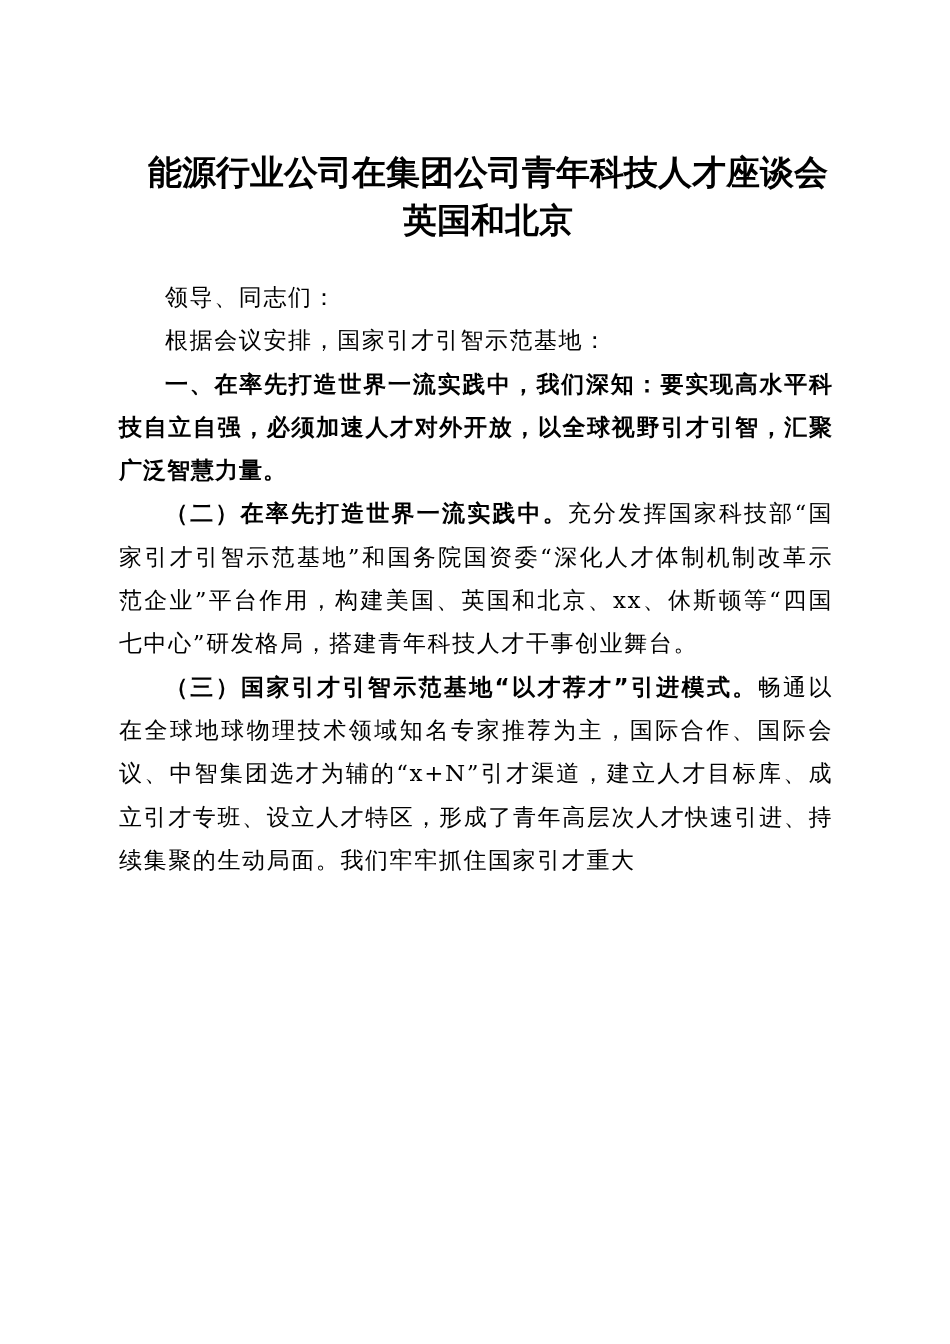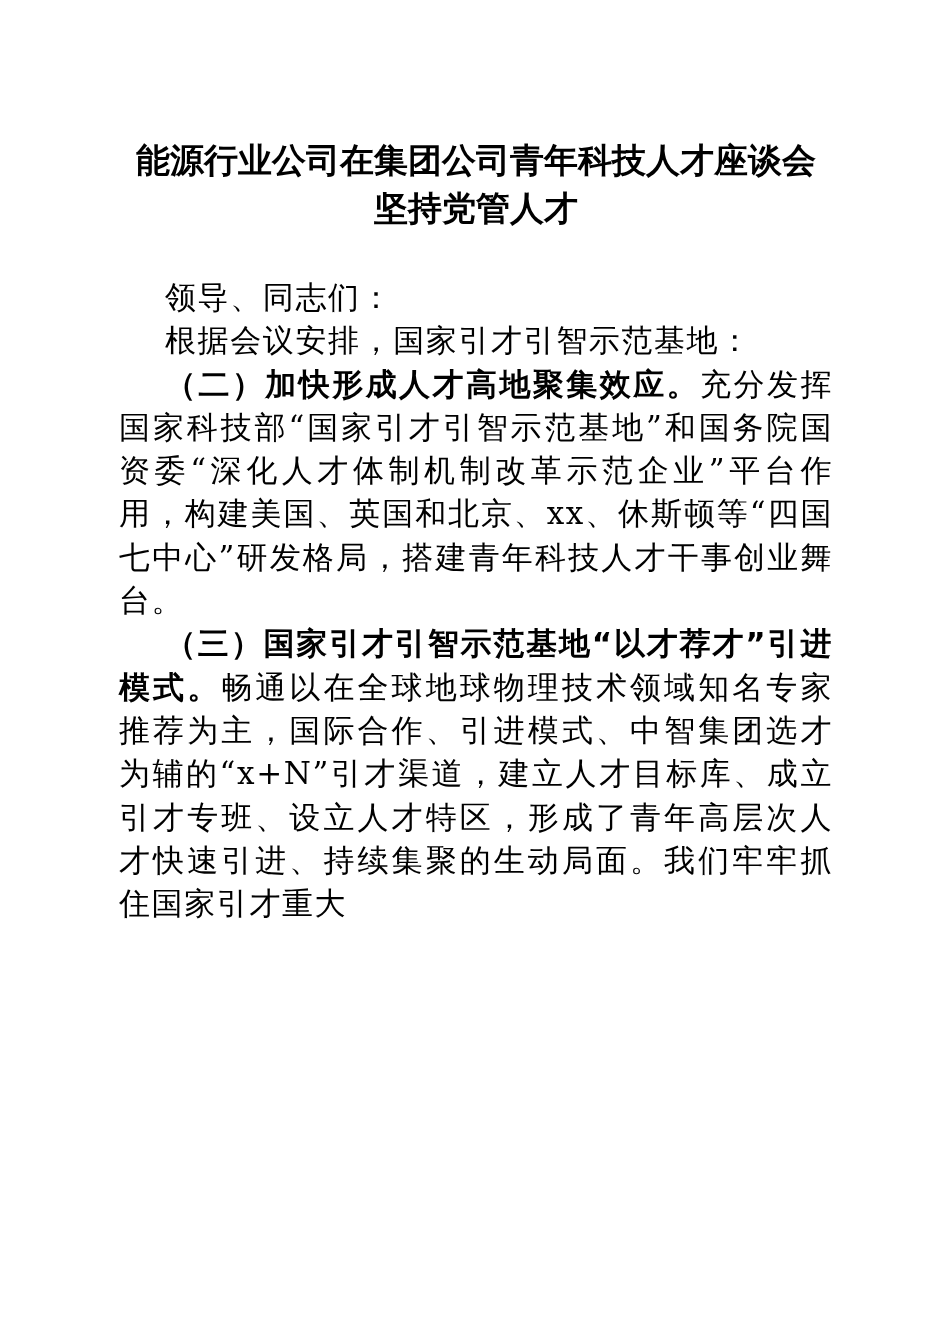--- a/index.html
+++ b/index.html
@@ -24,30 +24,30 @@
       position: absolute;
       left: 0;
       top: 136px;
       width: 714px;
       text-align: center;
       font-family: "DejaVu Serif", "Liberation Serif", serif;
       font-weight: bold;
       font-size: 34px;
       line-height: 48px;
       letter-spacing: 0px;
-      margin: 0;
+      margin: 12px;
     }
     .title span { display: block; }
     .body {
       position: absolute;
       left: 0;
       top: 276px;
       width: 714px;
       font-family: "DejaVu Serif", "Liberation Serif", serif;
-      font-size: 31px;
+      font-size: 23px;
       line-height: 43.3px;
     }
     .para {
       margin: 0;
       text-indent: 46px;
       text-align: justify;
       letter-spacing: 1.6px;
     }
     .heading1 {
       font-family: "DejaVu Sans", "Liberation Sans", sans-serif;
@@ -58,25 +58,26 @@
       font-family: "DejaVu Sans", "Liberation Sans", sans-serif;
       font-weight: bold;
     }
   </style>
 </head>
 <body>
 
 <div class="page">
   <h1 class="title">
     <span>能源行业公司在集团公司青年科技人才座谈会</span>
-    <span>坚持党管人才</span>
+    <span>英国和北京</span>
   </h1>
 
   <div class="body">
     <p class="para">领导、同志们：</p>
     <p class="para">根据会议安排，国家引才引智示范基地：</p>
+    <p class="para heading1">一、在率先打造世界一流实践中，我们深知：要实现高水平科技自立自强，必须加速人才对外开放，以全球视野引才引智，汇聚广泛智慧力量。</p>
 
 
-    <p class="para"><span class="sub-heading">（二）加快形成人才高地聚集效应。</span><span>充分发挥国家科技部“国家引才引智示范基地”和国务院国资委“深化人才体制机制改革示范企业”平台作用，构建美国、英国和北京、xx、休斯顿等“四国七中心”研发格局，搭建青年科技人才干事创业舞台。</span></p>
+    <p class="para"><span class="sub-heading">（二）在率先打造世界一流实践中。</span><span>充分发挥国家科技部“国家引才引智示范基地”和国务院国资委“深化人才体制机制改革示范企业”平台作用，构建美国、英国和北京、xx、休斯顿等“四国七中心”研发格局，搭建青年科技人才干事创业舞台。</span></p>
 
-    <p class="para"><span class="sub-heading">（三）国家引才引智示范基地“以才荐才”引进模式。</span><span>畅通以在全球地球物理技术领域知名专家推荐为主，国际合作、引进模式、中智集团选才为辅的“x+N”引才渠道，建立人才目标库、成立引才专班、设立人才特区，形成了青年高层次人才快速引进、持续集聚的生动局面。我们牢牢抓住国家引才重大</span></p>
+    <p class="para"><span class="sub-heading">（三）国家引才引智示范基地“以才荐才”引进模式。</span><span>畅通以在全球地球物理技术领域知名专家推荐为主，国际合作、国际会议、中智集团选才为辅的“x+N”引才渠道，建立人才目标库、成立引才专班、设立人才特区，形成了青年高层次人才快速引进、持续集聚的生动局面。我们牢牢抓住国家引才重大</span></p>
   </div>
 </div>
 
 </body></html>

